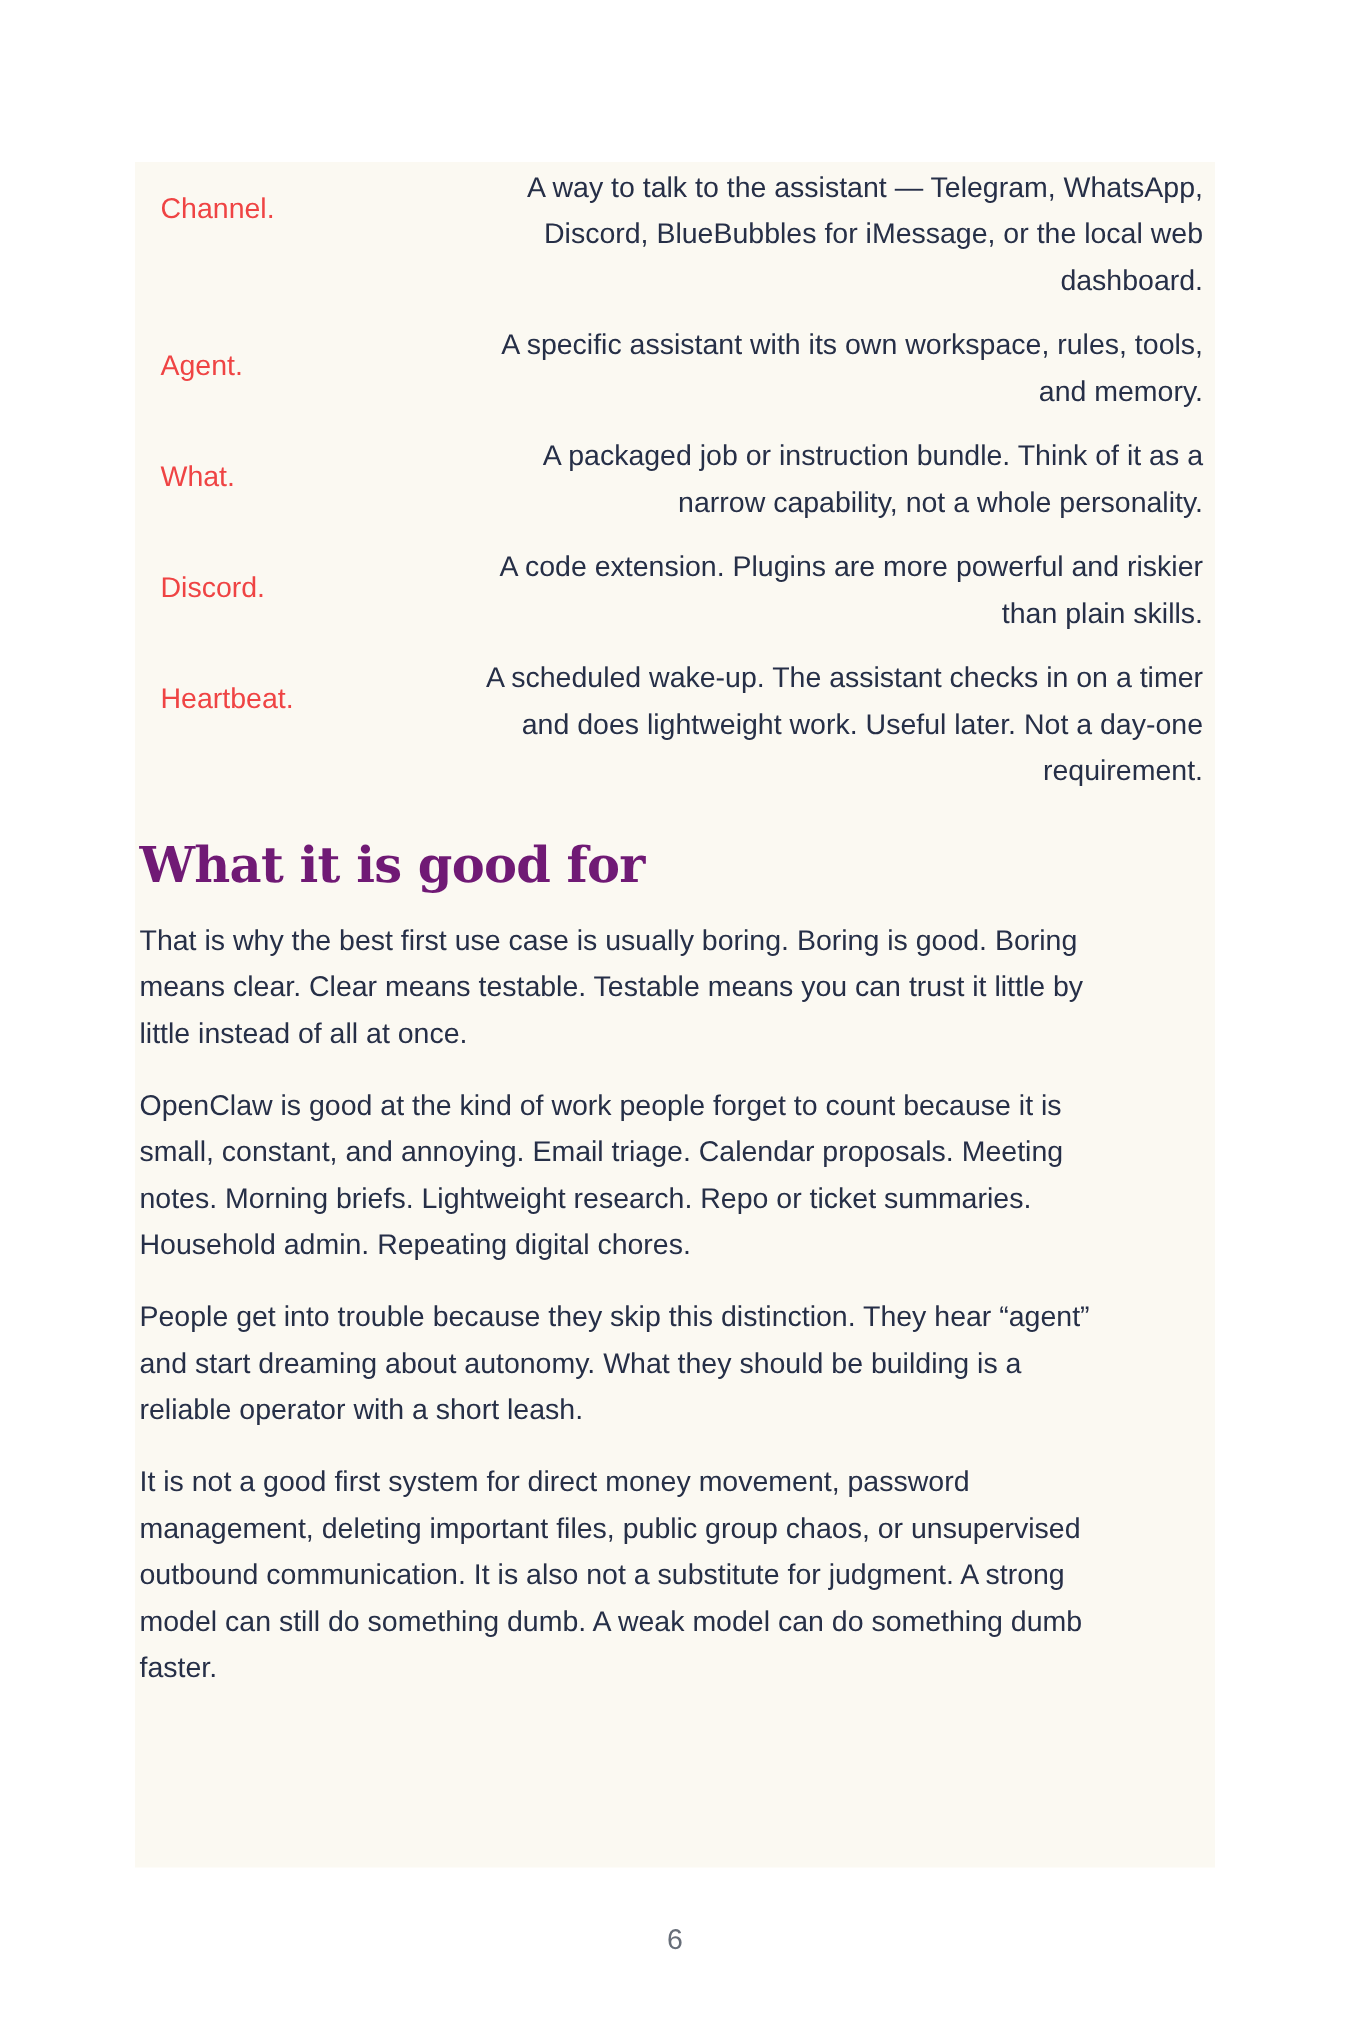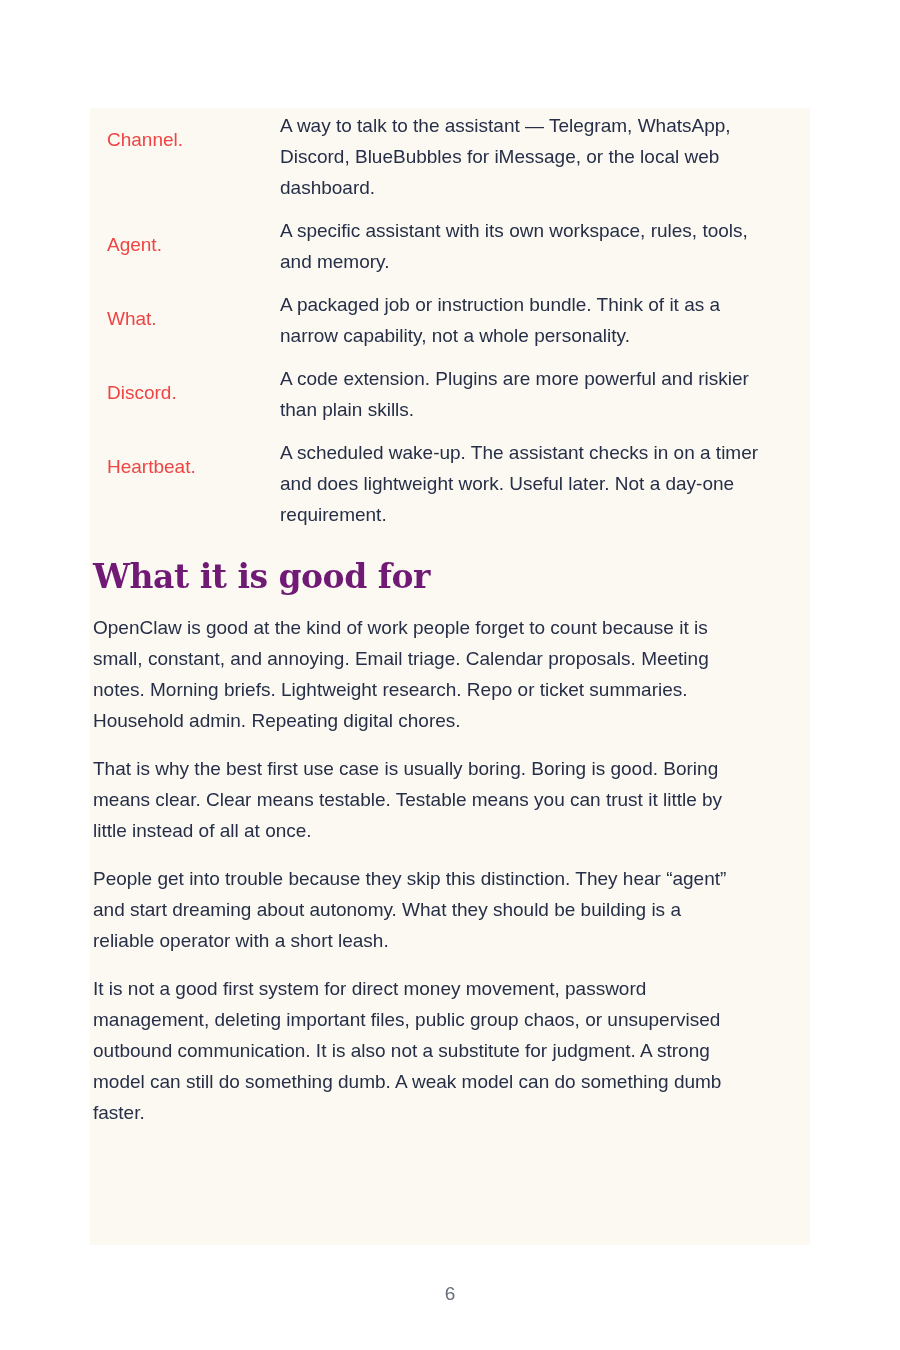--- a/index.html
+++ b/index.html
@@ -37,20 +37,21 @@
   .glossary-row { display: contents; }
   .glossary dt {
     font-weight: normal;
     color: #ef4444;
     margin: 14px;
   }
   .glossary dd {
     margin: 0;
     padding-right: 8px;
     white-space: pre-line;
+    text-align: right;
   }
   section { margin: 0; }
   h2 {
     font-family: "DejaVu Serif", serif;
     font-weight: 700;
     font-size: 33px;
     line-height: 42px;
     letter-spacing: -0.5px;
     color: #701a75;
     margin: 26px 0 14px 0;
@@ -103,27 +104,27 @@
     <div class="glossary-row">
       <dt>Heartbeat.</dt>
       <dd>A scheduled wake-up. The assistant checks in on a timer
 and does lightweight work. Useful later. Not a day-one
 requirement.</dd>
     </div>
   </dl>
 
   <section class="first">
     <h2>What it is good for</h2>
+    <p>That is why the best first use case is usually boring. Boring is good. Boring
+means clear. Clear means testable. Testable means you can trust it little by
+little instead of all at once.</p>
     <p>OpenClaw is good at the kind of work people forget to count because it is
 small, constant, and annoying. Email triage. Calendar proposals. Meeting
 notes. Morning briefs. Lightweight research. Repo or ticket summaries.
 Household admin. Repeating digital chores.</p>
-    <p>That is why the best first use case is usually boring. Boring is good. Boring
-means clear. Clear means testable. Testable means you can trust it little by
-little instead of all at once.</p>
   </section>
 
   <section class="second">
     <p>People get into trouble because they skip this distinction. They hear “agent”
 and start dreaming about autonomy. What they should be building is a
 reliable operator with a short leash.</p>
     <p>It is not a good first system for direct money movement, password
 management, deleting important files, public group chaos, or unsupervised
 outbound communication. It is also not a substitute for judgment. A strong
 model can still do something dumb. A weak model can do something dumb

